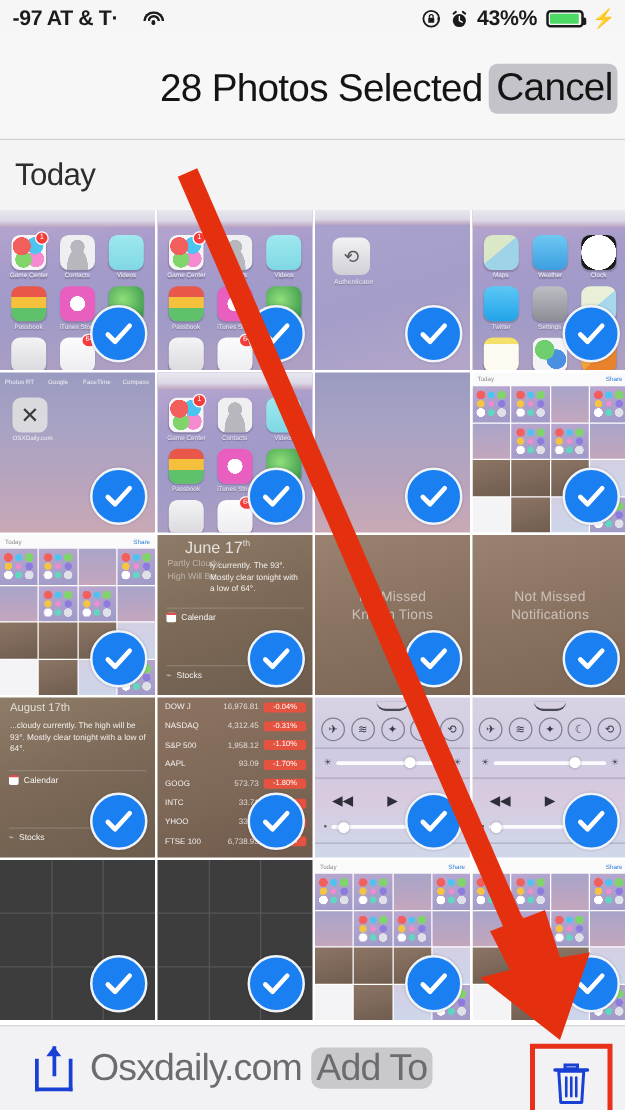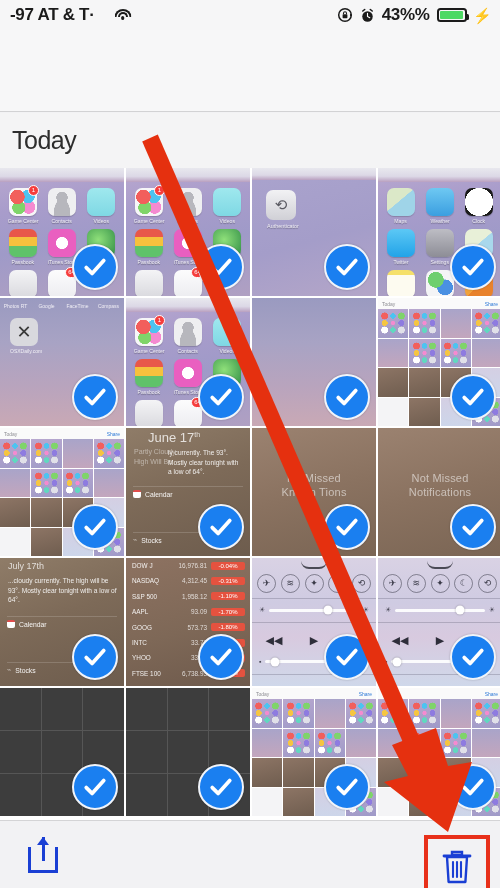--- a/index.html
+++ b/index.html
@@ -251,20 +251,22 @@
     </svg>
     <span>43%%</span>
     <span class="battery">
         <i></i>
       </span>
     <span class="bolt">⚡</span>
   </div>
 </div>
 
 <div class="navbar">
+  <div class="nav-title">28 Photos Selected</div>
+  <div class="cancel-btn">Cancel</div>
 </div>
 
 <div class="todaybar">
   <div class="today-label">Today</div>
 </div>
 
 <div class="grid" id="grid">
     <div class="cell sb">
       <div class="sb-topstrip"></div>
       <div class="sb-apps">
@@ -568,21 +570,21 @@
     <div class="cell miss">
       <div class="miss-t" style="top:44px">Not Missed</div>
       <div class="miss-t" style="top:58px">Notifications</div>
       <div class="check">
         <svg viewBox="0 0 24 24">
           <path d="M4.5 12.5l5 5 10-11" fill="none" stroke="#fff" stroke-width="3.2" stroke-linecap="round" stroke-linejoin="round"></path>
         </svg>
       </div>
     </div>
     <div class="cell nc">
-      <div style="position:absolute;top:3px;left:8px;font-size:9px;color:rgba(255,255,255,.75)">July 17th</div>
+      <div style="position:absolute;top:3px;left:8px;font-size:9px;color:rgba(255,255,255,.75)">August 17th</div>
       <div class="nc-txt" style="top:18px;left:8px">...cloudy currently. The high will be 93°. Mostly clear tonight with a low of 64°.</div>
       <div class="nc-line" style="top:58px"></div>
       <div class="nc-row" style="top:62px">
         <span class="nc-ico"></span>
         <span>Calendar</span>
       </div>
       <div class="nc-none" style="top:86px">No Events</div>
       <div class="nc-line" style="top:104px"></div>
       <div class="nc-row" style="top:108px">
         <span style="font-size:7px;color:rgba(255,255,255,.6)">⌁</span>
@@ -795,20 +797,24 @@
         </svg>
       </div>
     </div>
   </div>
 
 <div class="toolbar">
   <div class="share-icon">
     <div class="bx"></div>
       <div class="ar"></div>
       <div class="hd"></div>
+  </div>
+  <div class="tb-text">
+    <span>Osxdaily.com</span>
+    <span class="addto">Add To</span>
   </div>
   <div class="trash-box">
     <svg class="trash" viewBox="0 0 34 38">
       <path d="M12 4h10v3h-10z" fill="none" stroke="#1a3fd4" stroke-width="2.4"></path>
       <path d="M4 8h26" stroke="#1a3fd4" stroke-width="2.8" stroke-linecap="round"></path>
       <path d="M7 9h20l-1.6 25H8.6z" fill="none" stroke="#1a3fd4" stroke-width="2.4" stroke-linejoin="round"></path>
       <path d="M13 14v15M17 14v15M21 14v15" stroke="#1a3fd4" stroke-width="2.1" stroke-linecap="round"></path>
     </svg>
   </div>
 </div>

